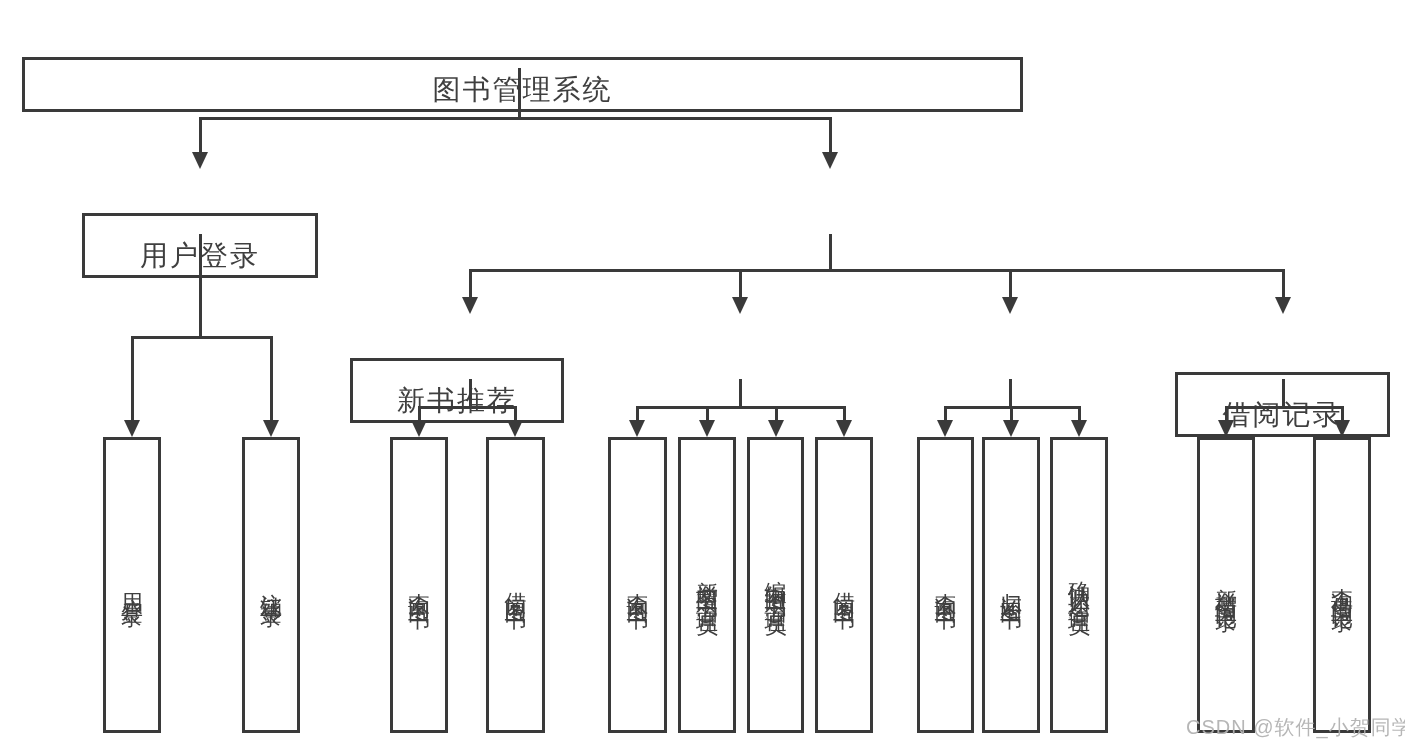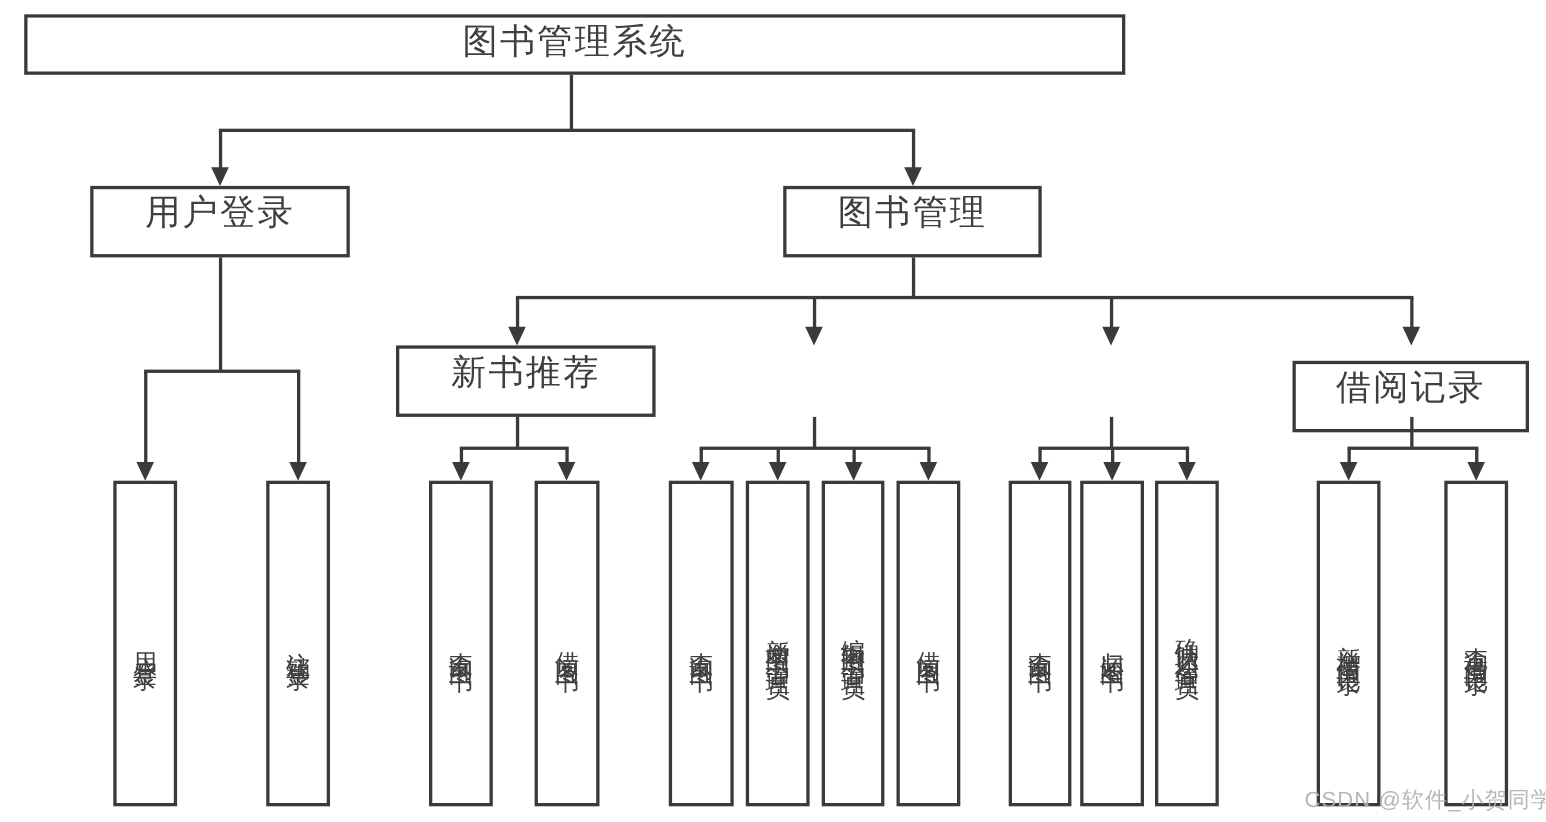--- a/index.html
+++ b/index.html
@@ -21,26 +21,27 @@
     background: var(--background);
     overflow: hidden;
   }
   
   .hbox {
     position: absolute;
     box-sizing: border-box;
     border: 3px solid var(--line);
     background: var(--background);
     display: flex;
-    align-items: flex-start;
+    align-items: flex-end;
     justify-content: center;
     color: var(--text);
-    font-size: 32px;
+    font-size: 28px;
     letter-spacing: 2px;
     white-space: nowrap;
+    margin-top: 44px;
   }
   .vbox {
     position: absolute;
     box-sizing: border-box;
     border: 3px solid var(--line);
     background: var(--background);
     top: 437px;
     height: 296px;
     display: flex;
     align-items: center;
@@ -113,37 +114,34 @@
   </div>
 
   <div class="vline" style="left:518px; top:68px; height:51px;"></div>
   <div class="hline" style="left:199px; top:117px; width:633px;"></div>
   <div class="arrow" style="left:192px; top:119px; height:50px;"></div>
   <div class="arrow" style="left:822px; top:119px; height:50px;"></div>
 
   <div class="hbox" style="left:82px; top:169px; width:236px; height:65px;">
     <span>用户登录</span>
   </div>
-  <div class="hbox" style="left:712px; top:169px; width:235px; height:65px;">
-    <span>图书管理</span>
-  </div>
 
   <div class="vline" style="left:199px; top:234px; height:104px;"></div>
   <div class="hline" style="left:131px; top:336px; width:142px;"></div>
   <div class="arrow" style="left:124px; top:338px; height:99px;"></div>
   <div class="arrow" style="left:263px; top:338px; height:99px;"></div>
 
   <div class="vline" style="left:829px; top:234px; height:37px;"></div>
   <div class="hline" style="left:469px; top:269px; width:816px;"></div>
   <div class="arrow" style="left:462px; top:271px; height:43px;"></div>
   <div class="arrow" style="left:732px; top:271px; height:43px;"></div>
   <div class="arrow" style="left:1002px; top:271px; height:43px;"></div>
   <div class="arrow" style="left:1275px; top:271px; height:43px;"></div>
 
-  <div class="hbox" style="left:360px; top:314px; width:236px; height:65px;">
+  <div class="hbox" style="left:350px; top:314px; width:214px; height:65px;">
     <span>新书推荐</span>
   </div>
   <div class="hbox" style="left:1175px; top:328px; width:215px; height:65px;">
     <span>借阅记录</span>
   </div>
 
   <div class="vline" style="left:469px; top:379px; height:29px;"></div>
   <div class="hline" style="left:418px; top:406px; width:99px;"></div>
   <div class="arrow" style="left:411px; top:408px; height:29px;"></div>
   <div class="arrow" style="left:507px; top:408px; height:29px;"></div>

